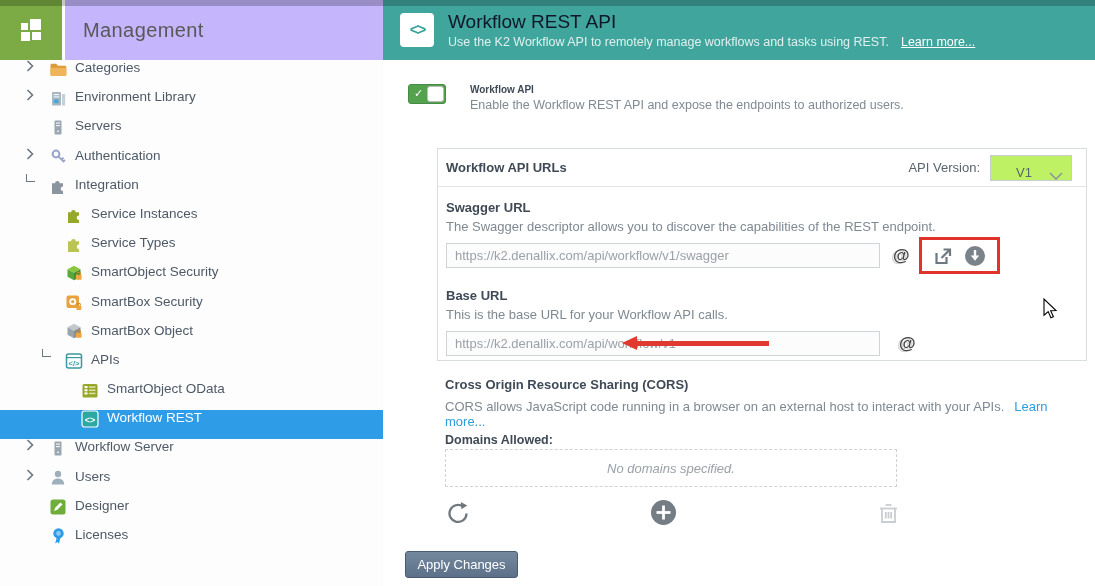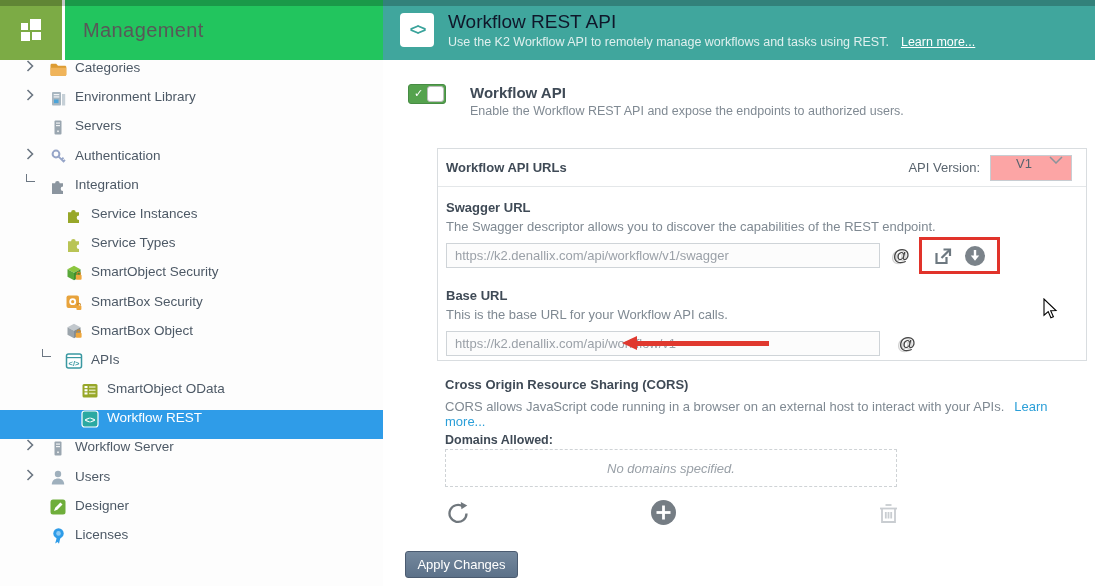--- a/index.html
+++ b/index.html
@@ -6,21 +6,21 @@
   html,body { width:1095px; height:586px; overflow:hidden;
     font-family:"Liberation Sans", sans-serif; background:#fff; }
   .stage { position:relative; width:1095px; height:586px; }
   .top-shade { position:absolute; top:0; left:0; width:1095px; height:6px;
     background:rgba(0,0,0,0.22); z-index:40; pointer-events:none; }
 
   
   .sidebar { position:absolute; left:0; top:0; width:383px; height:586px; background:#fdfdfd; }
   .side-header { display:flex; height:60px; }
   .brand-block { width:62px; height:60px; background:#7cab45; display:flex; align-items:center; justify-content:center; }
-  .side-title-bar { flex:1; background:#22c55e; border-left:3px solid #fff; display:flex; align-items:center; padding-left:18px; }
+  .side-title-bar { flex:1; background:#c4b5fd; border-left:3px solid #fff; display:flex; align-items:center; padding-left:18px; }
   .side-title { font-size:20px; color:#585858; letter-spacing:.4px; }
   .tree { position:absolute; top:60px; left:0; right:0; bottom:0; }
   .row { display:flex; align-items:flex-start; height:29.2px; cursor:default; }
   .row.lv0 { padding-left:26px; }
   .row.lv1 { padding-left:42px; }
   .row.lv2 { padding-left:58px; }
   .row.selected { background:#2f9ce8; }
   .row.selected .lbl { color:#fff; }
   .exp { width:22px; display:flex; align-items:center; justify-content:flex-start; flex:0 0 22px; }
   .corner { width:9px; height:8px; border-left:1.5px solid #6b7682; border-bottom:1.5px solid #6b7682; margin-top:-3px; }
@@ -35,29 +35,29 @@
   .hdr-text { margin-left:14px; }
   .hdr-title { color:#0f172a; font-size:19px; margin-bottom:2px; }
   .hdr-sub { color:#dff0ee; font-size:12.5px; }
   .hdr-learn { color:#fff; text-decoration:underline; margin-left:12px; cursor:pointer; }
 
   .enable-row { position:absolute; left:25px; top:84px; display:flex; }
   .toggle { width:38px; height:20px; background:#55a24e; border:1px solid #478c44; border-radius:3px; position:relative; }
   .toggle .check { position:absolute; left:5px; top:2px; color:#fff; font-size:11px; }
   .toggle .knob { position:absolute; right:1px; top:1px; width:17px; height:16px; background:#fff; border:1px solid #bdbdbd; border-radius:3px; }
   .enable-text { margin-left:24px; }
-  .enable-title { font-size:15px; font-weight:bold; color:#3f4a56; margin-bottom:3px; }
+  .enable-title { font-size:10px; font-weight:bold; color:#3f4a56; margin-bottom:3px; }
   .enable-desc { font-size:12.5px; color:#808a93; }
 
   .panel { position:absolute; left:54px; top:148px; width:650px; height:213px; border:1px solid #d9dde0; background:#fff; }
   .panel-header { height:38px; display:flex; align-items:center; padding:0 14px 0 8px; border-bottom:1px solid #e4e7e9; }
   .panel-title { font-size:13px; font-weight:bold; color:#3f4a56; }
   .apiver { margin-left:auto; display:flex; align-items:center; }
   .apiver-label { font-size:13px; color:#59646e; margin-right:10px; }
-  .select { width:82px; height:26px; border:1px solid #c8cdd2; background:#fca5a5; display:flex; align-items:flex-start; padding:0 8px; cursor:pointer; }
+  .select { width:82px; height:26px; border:1px solid #c8cdd2; background:#bef264; display:flex; align-items:flex-end; padding:0 8px; cursor:pointer; }
   .select-value { flex:1; text-align:center; font-size:13px; color:#59646e; }
   .panel-body { padding:2px 14px 0 8px; }
   .section-title { font-size:13px; font-weight:bold; color:#3f4a56; margin:11px 0 4px; }
   .section-desc { font-size:13px; color:#7f8992; margin-bottom:9px; }
   .input-row { display:flex; align-items:center; height:25px; }
   .url-input { width:434px; height:25px; border:1px solid #cfd4d8; background:#fcfcfc; color:#9ba1a8;
     font-size:13px; padding:0 8px; font-family:"Liberation Sans", sans-serif; }
   .at-icon { font-size:17px; font-weight:bold; color:#454545; margin-left:13px;
     text-shadow:-2px 1px 0 rgba(0,0,0,0.18); cursor:pointer; }
   .red-box { margin-left:9px; margin-top:-6px; margin-bottom:-6px; width:81px; height:37px;

